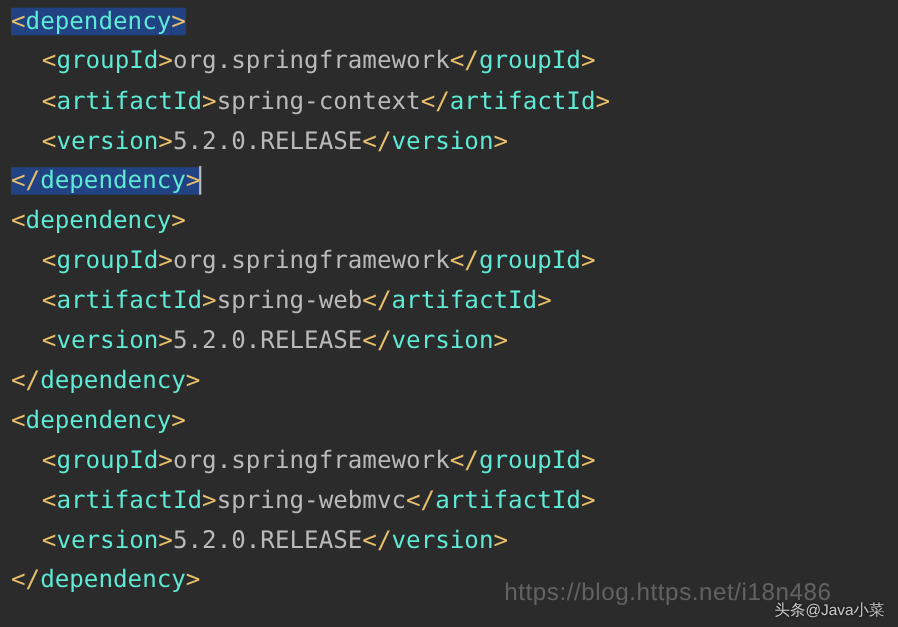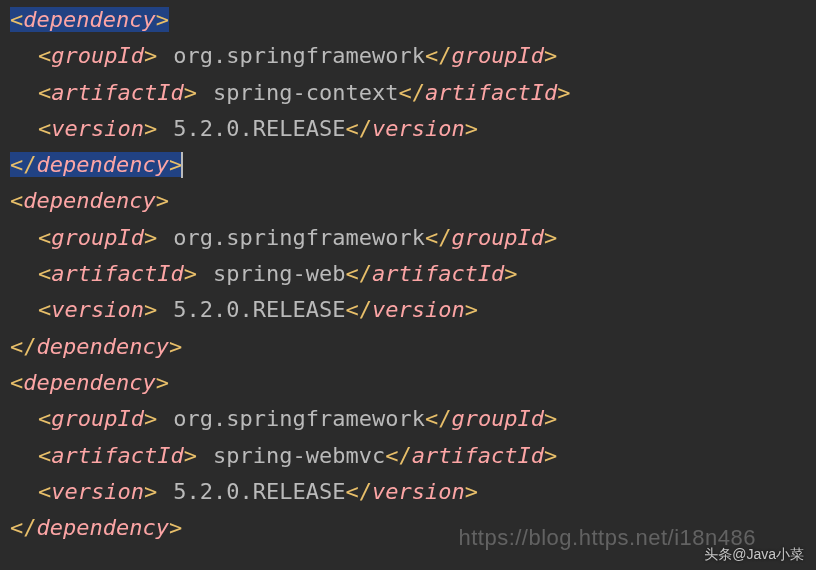--- a/index.html
+++ b/index.html
@@ -11,22 +11,22 @@
     color: #bababa;
     padding: 2px 10px;
     width: 816px;
     height: 570px;
     overflow: hidden;
     position: relative;
   }
   .line { white-space: pre; }
   .indent { padding-left: 28px; }
   .tag-bracket { color: #e8bf6a; }
-  .tag-name { color: #fca5a5; font-style: italic; }
-  .text-val { color: #bababa; margin-left: 16px; }
+  .tag-name { color: #5eead4; }
+  .text-val { color: #bababa; }
   .hl-tag .tag-bracket, .hl-tag .tag-name {
     background: #214283;
   }
   .cursor {
     display: inline-block;
     width: 2px;
     height: 26px;
     background: #bbbbbb;
     vertical-align: middle;
     margin-left: -1px;

